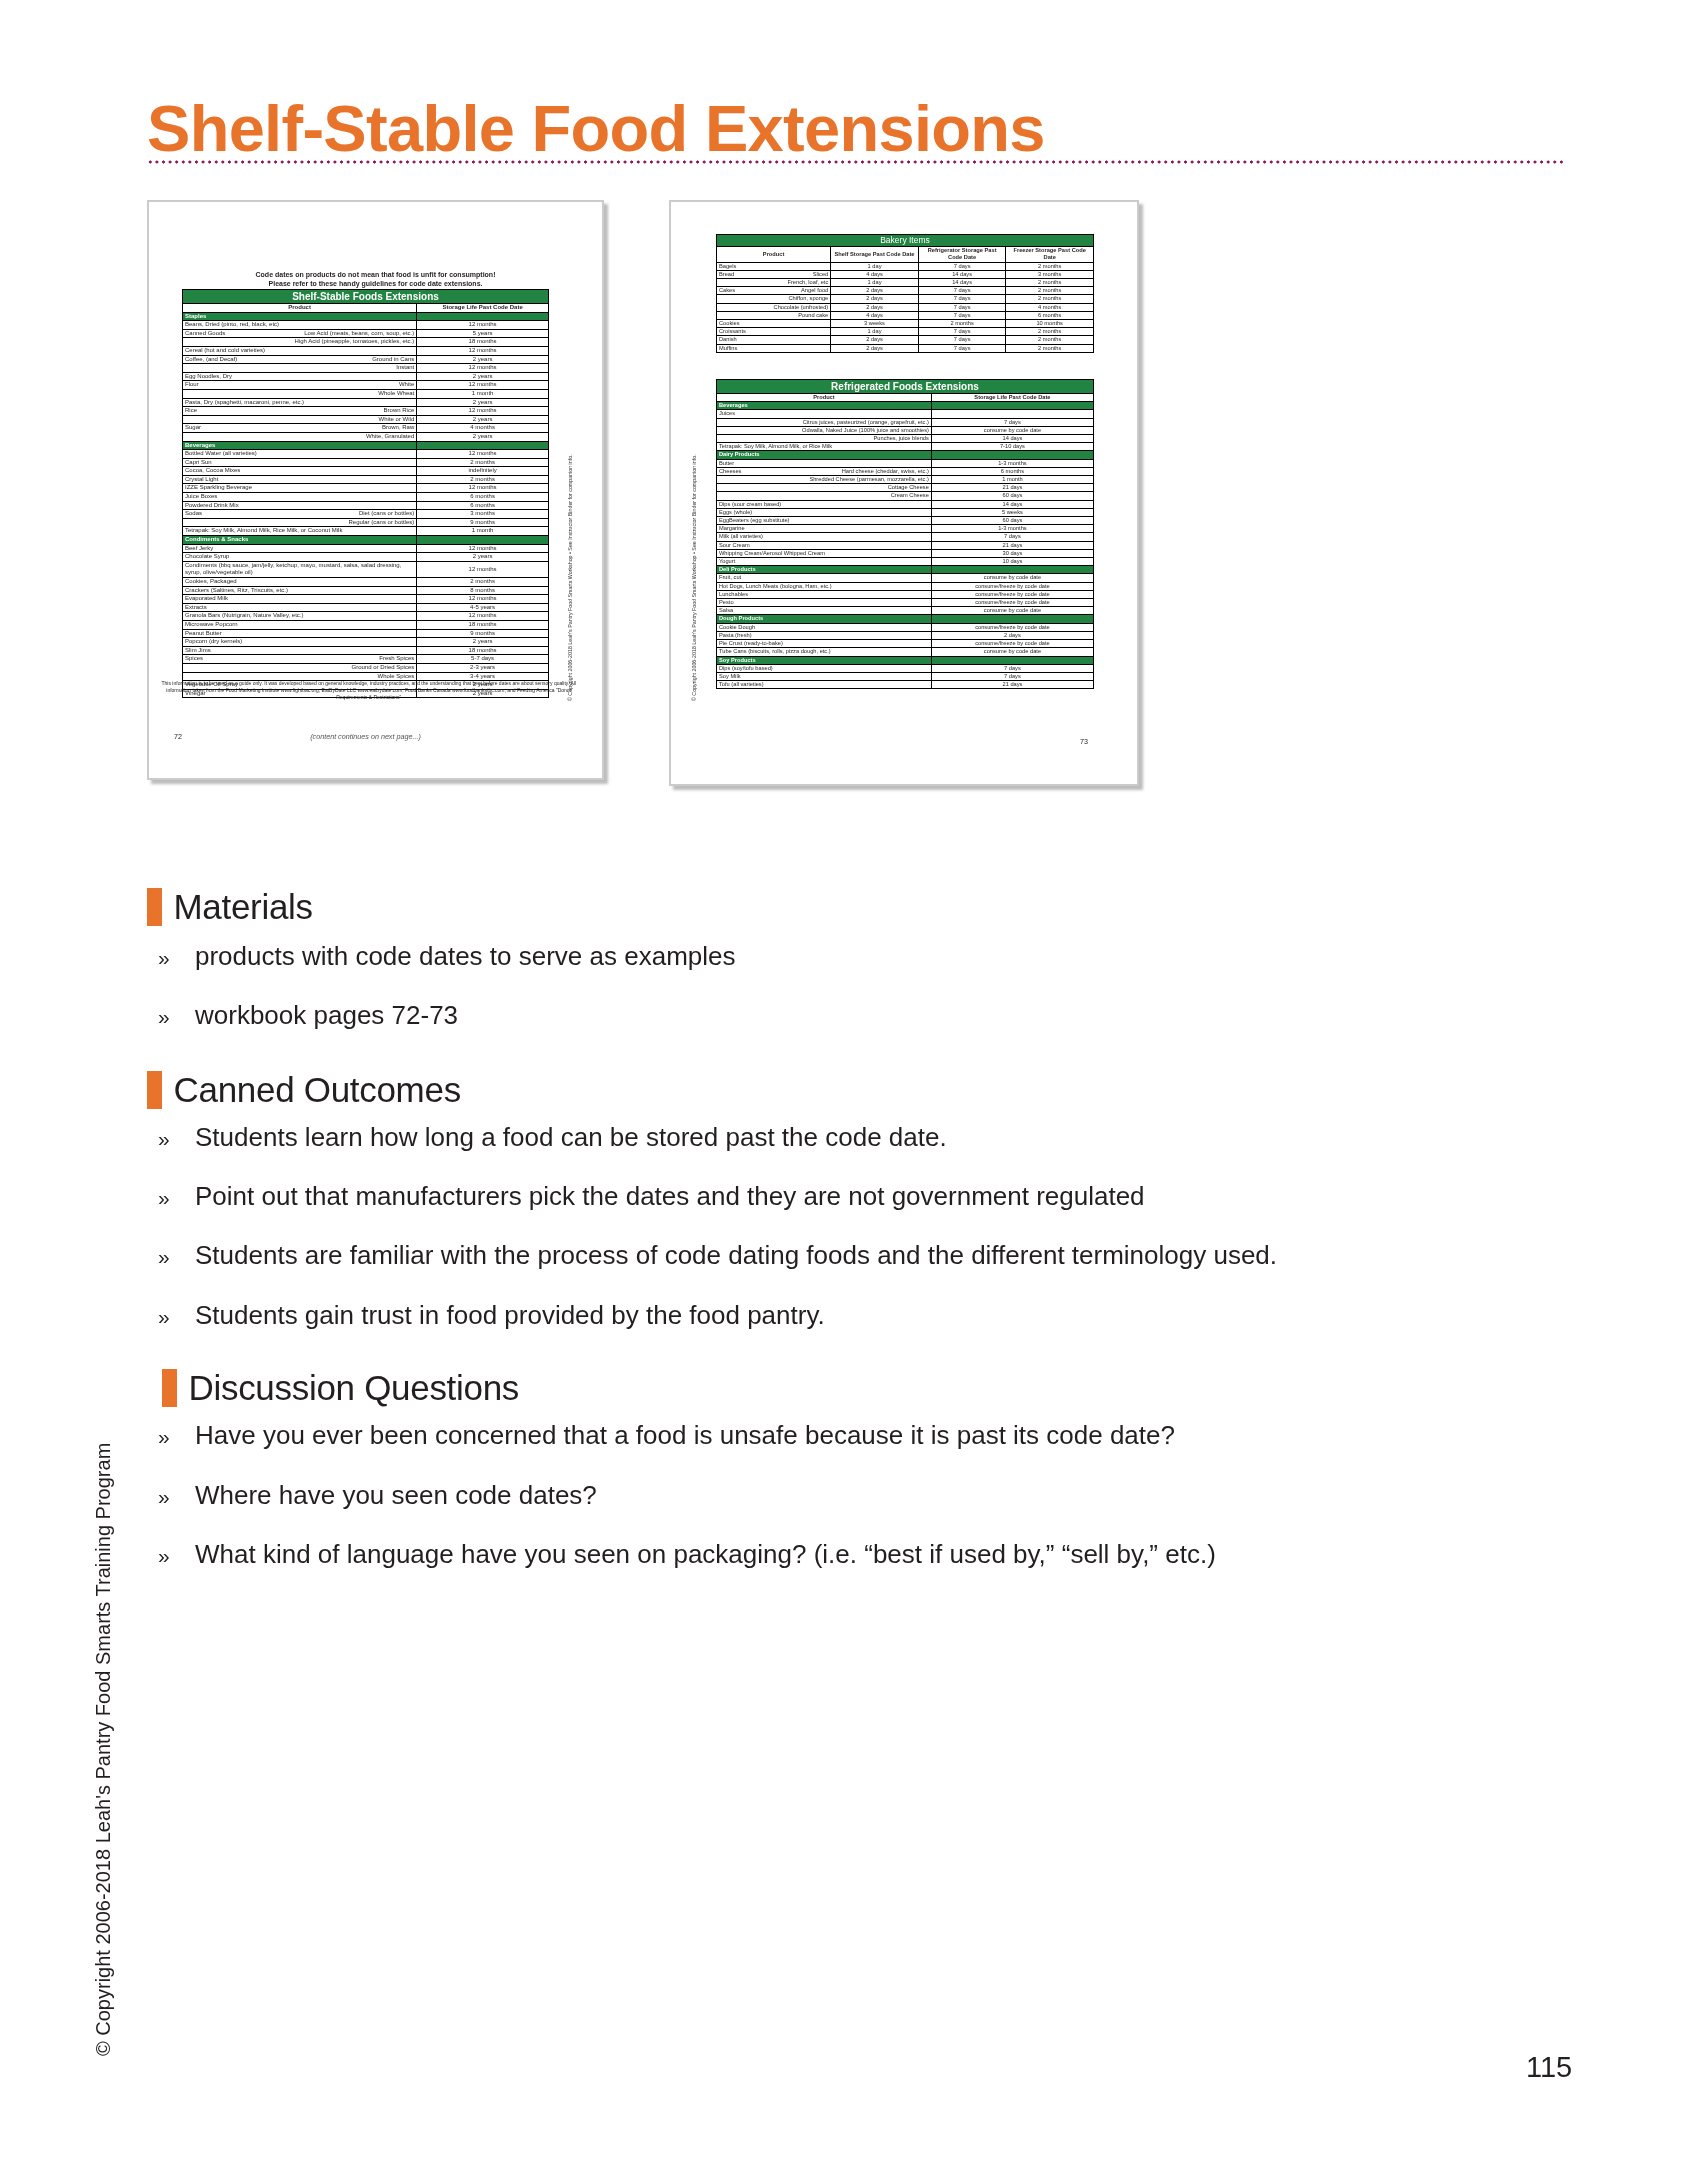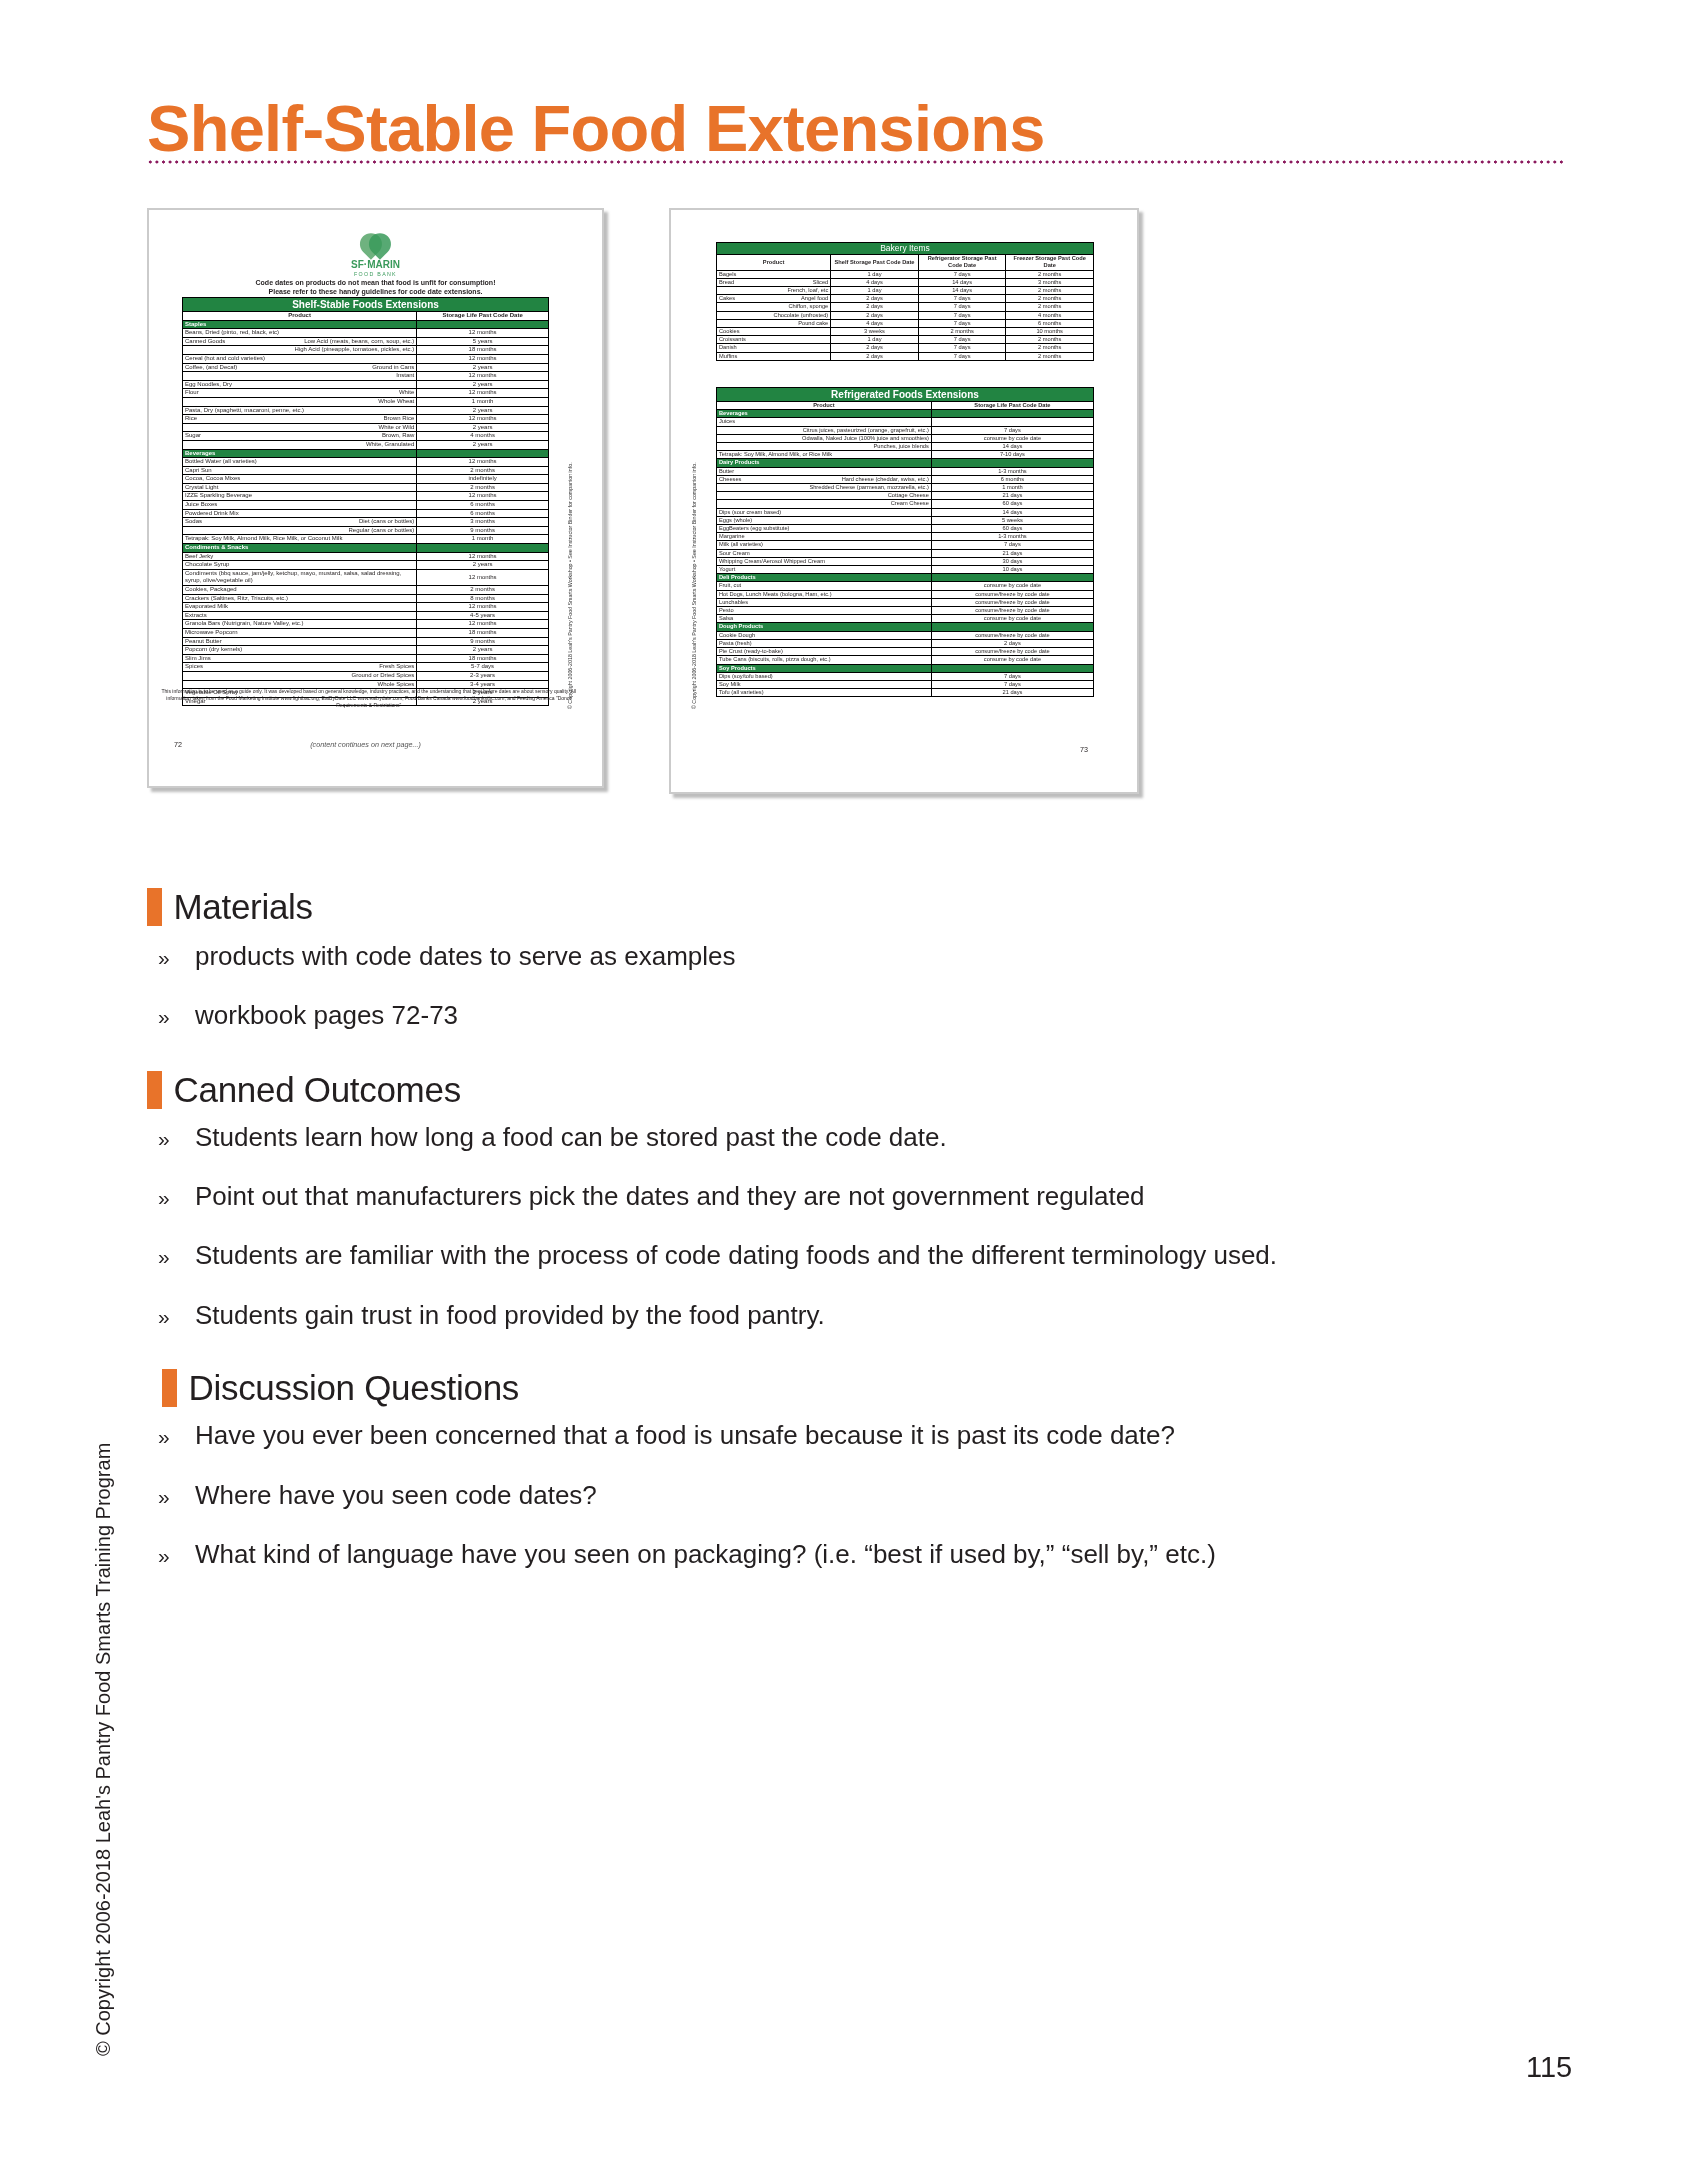--- a/index.html
+++ b/index.html
@@ -1,20 +1,20 @@
 <!DOCTYPE html>
 <html style="font-size:10.5px"><head>
 <meta charset="utf-8">
 <style>
 *{box-sizing:border-box;margin:0;padding:0;}
 html,body{width:1681px;height:2183px;background:#fff;overflow:hidden;}
 body{position:relative;font-family:"Liberation Sans","DejaVu Sans",sans-serif;color:#231f20;}
 .title{position:absolute;left:147px;top:91px;font-size:65px;font-weight:bold;color:#e8732a;letter-spacing:-0.7px;font-family:"Liberation Sans",sans-serif;}
 .dots{position:absolute;left:147px;top:160px;width:1419px;height:4px;background-image:radial-gradient(circle,#8b1a5e 1.4px,transparent 1.7px);background-size:6.6px 4px;background-repeat:repeat-x;}
-.pageimg{position:absolute;background:#fff;border:2.6px solid #cbcbcb;box-shadow:4px 4px 2.6px #bdbdbd;margin-top:8px;}
+.pageimg{position:absolute;background:#fff;border:2.6px solid #cbcbcb;box-shadow:4px 4px 2.6px #bdbdbd;}
 #left-page{left:147px;top:200px;width:457px;height:580px;}
 #right-page{left:669px;top:200px;width:470px;height:586px;}
 .logo{position:absolute;left:0;right:0;top:20px;text-align:center;}
 .logo-mark{display:inline-block;width:39px;height:28px;position:relative;}
 .logo-mark span{position:absolute;top:2.6px;width:22.3px;height:22.3px;border-radius:50% 50% 50% 0;transform:rotate(-45deg);}
 .logo-sf{font-size:10px;font-weight:bold;color:#3a9a5b;line-height:10.5px;}
 .logo-fb{font-size:5.3px;color:#3a9a5b;letter-spacing:1.3px;}
 .notice{position:absolute;left:0;right:0;top:69px;text-align:center;font-size:7px;font-weight:bold;line-height:8.5px;}
 table.mini{position:absolute;border-collapse:collapse;font-size:6px;line-height:7.6px;border:1.3px solid #000;}
 table.mini td,table.mini th{border:0.7px solid #000;padding:0 2px;white-space:nowrap;}
@@ -35,28 +35,20 @@
 .footer-copy{position:absolute;left:92px;top:2056px;font-size:20px;white-space:nowrap;transform-origin:left top;transform:rotate(-90deg);color:#231f20;}
 .pagenum{position:absolute;left:1526px;top:2051px;font-size:29px;color:#231f20;}
 </style>
 </head>
 <body>
 
 <h1 class="title">Shelf-Stable Food Extensions</h1>
 <div class="dots"></div>
 
 <div class="pageimg" id="left-page">
-  <div class="logo">
-    <div class="logo-mark">
-      <span style="left:4px;background:#6fb27f;"></span>
-      <span style="left:13px;background:#3a9a5b;opacity:.85;"></span>
-    </div>
-    <div class="logo-sf">SF·MARIN</div>
-    <div class="logo-fb">FOOD BANK</div>
-  </div>
   <div class="notice">
     <div>Code dates on products do not mean that food is unfit for consumption!</div>
     <div>Please refer to these handy guidelines for code date extensions.</div>
   </div>
   <table class="mini" id="left-table" style="left:33px;top:87px;width:367px;">
     <thead>
       <tr>
           <td colspan="2" class="ttl">Shelf-Stable Foods Extensions</td>
         </tr>
       <tr>

